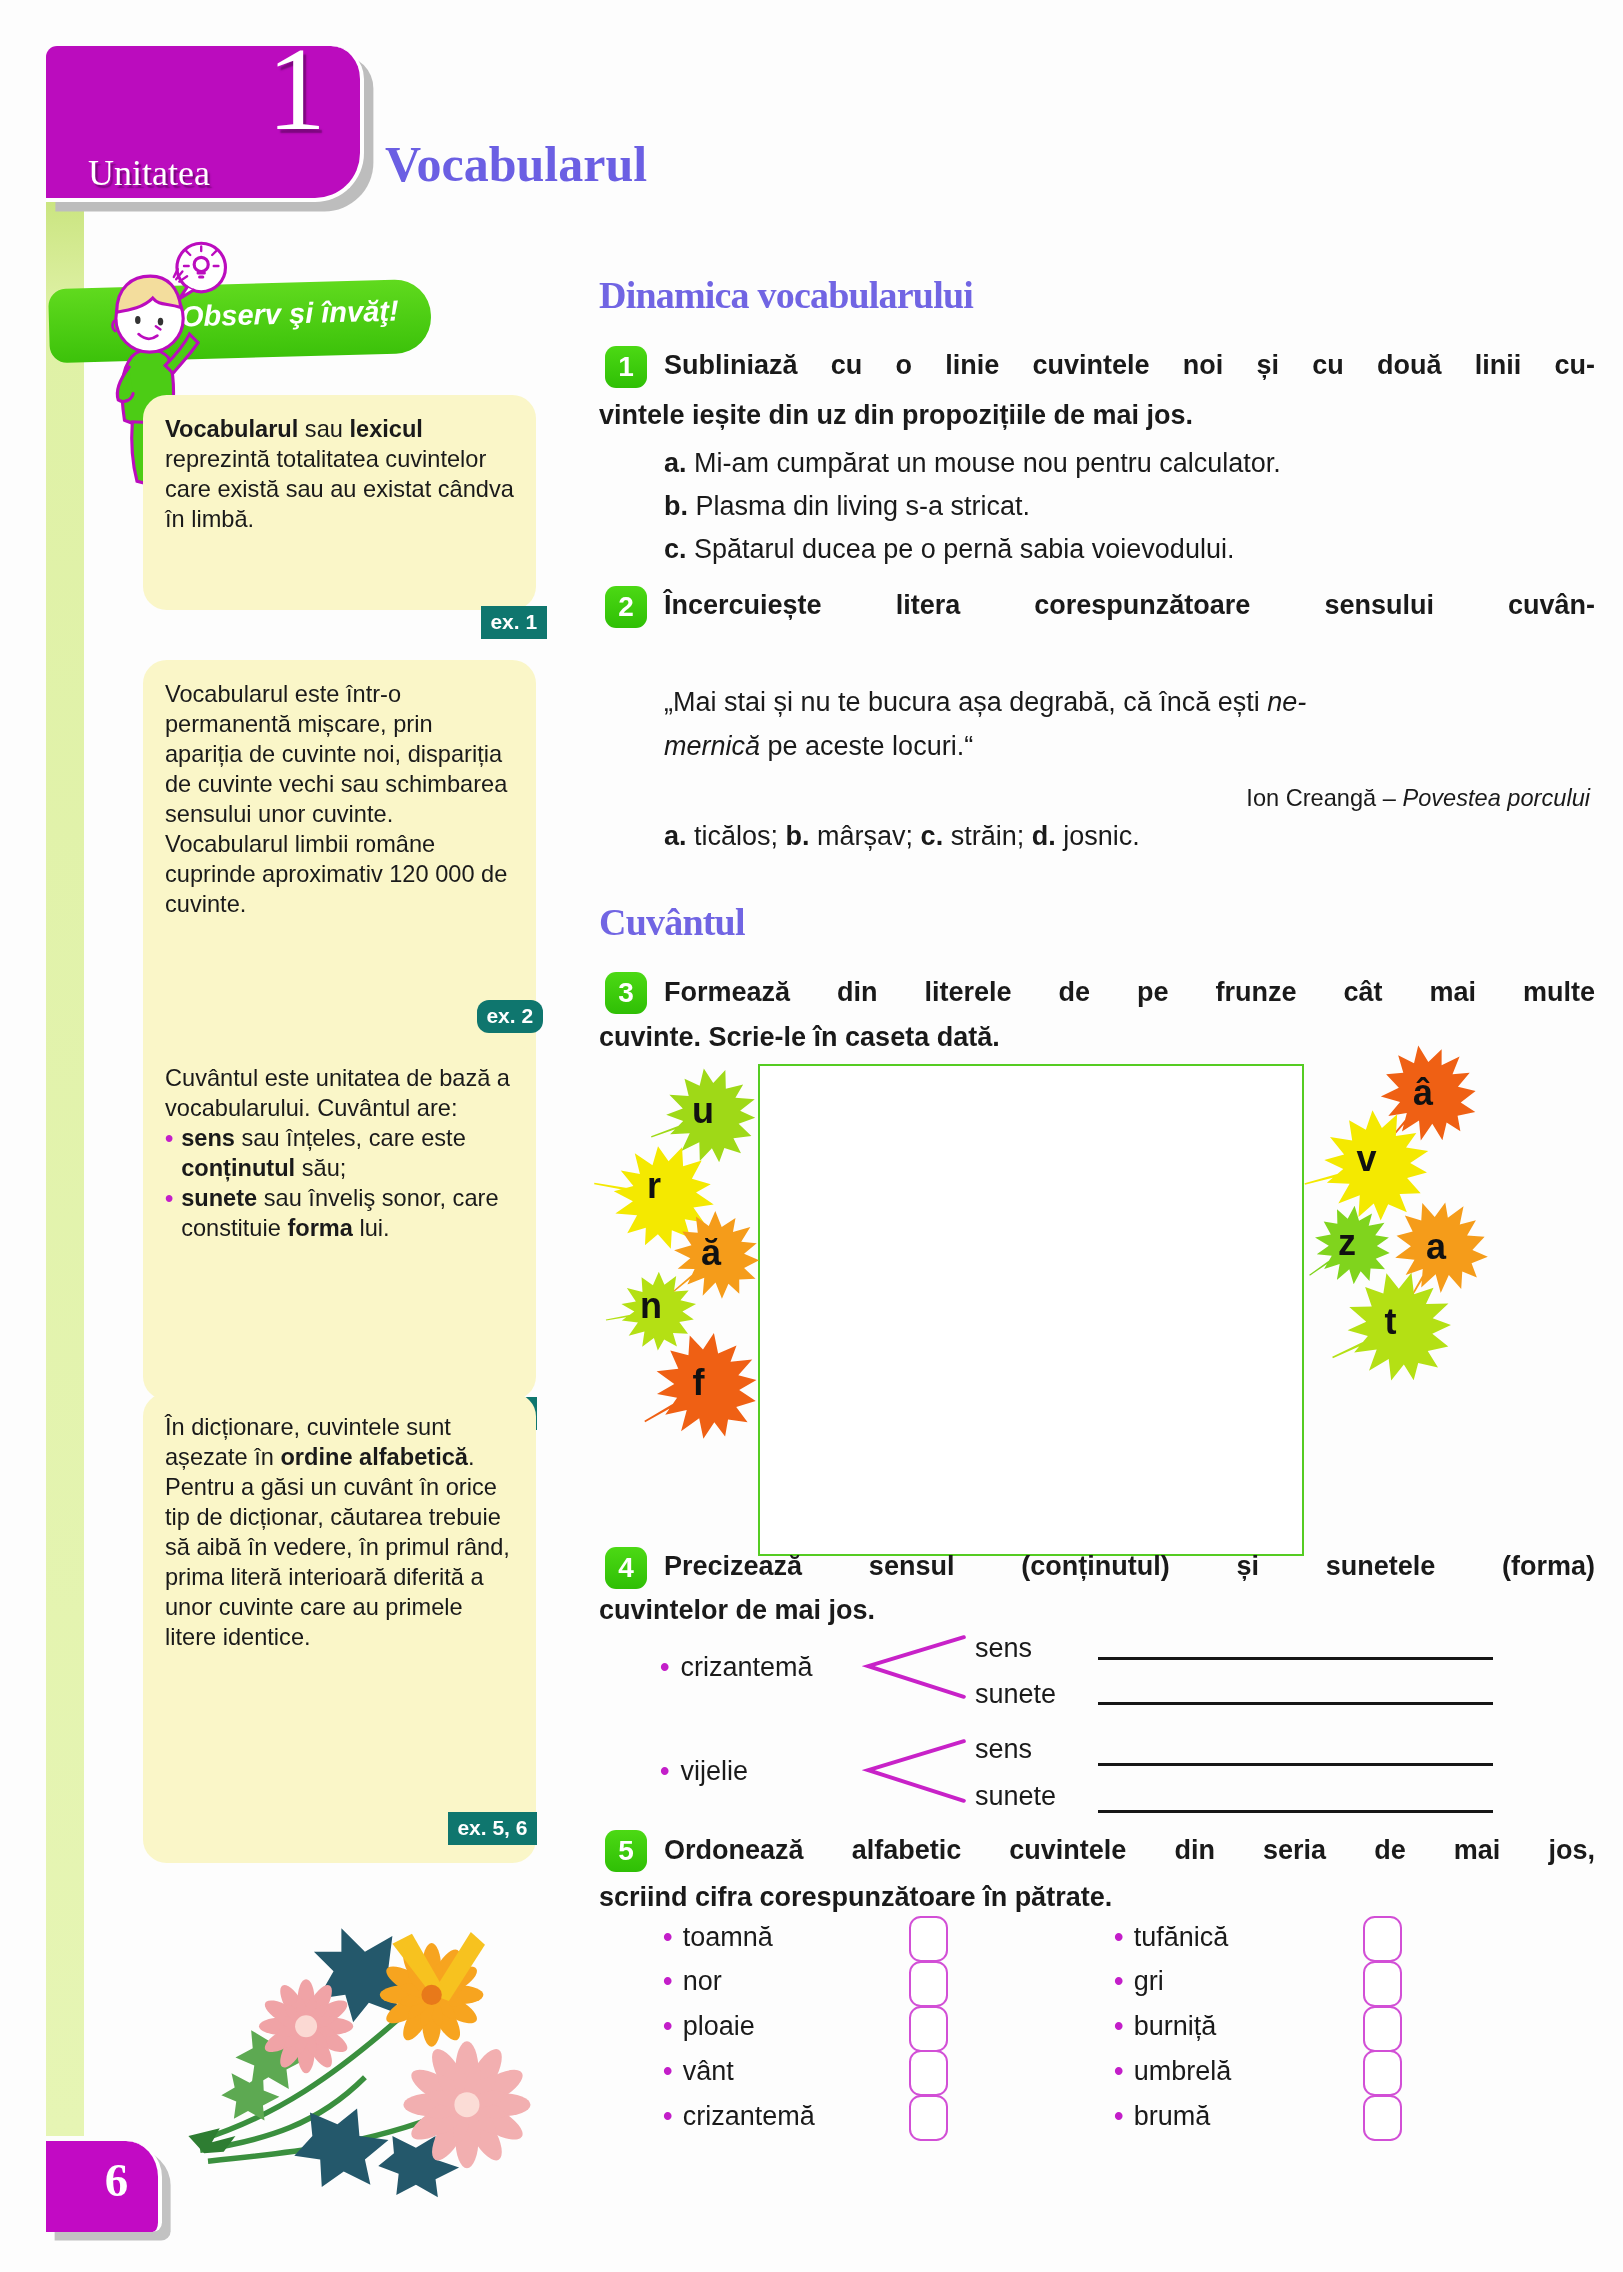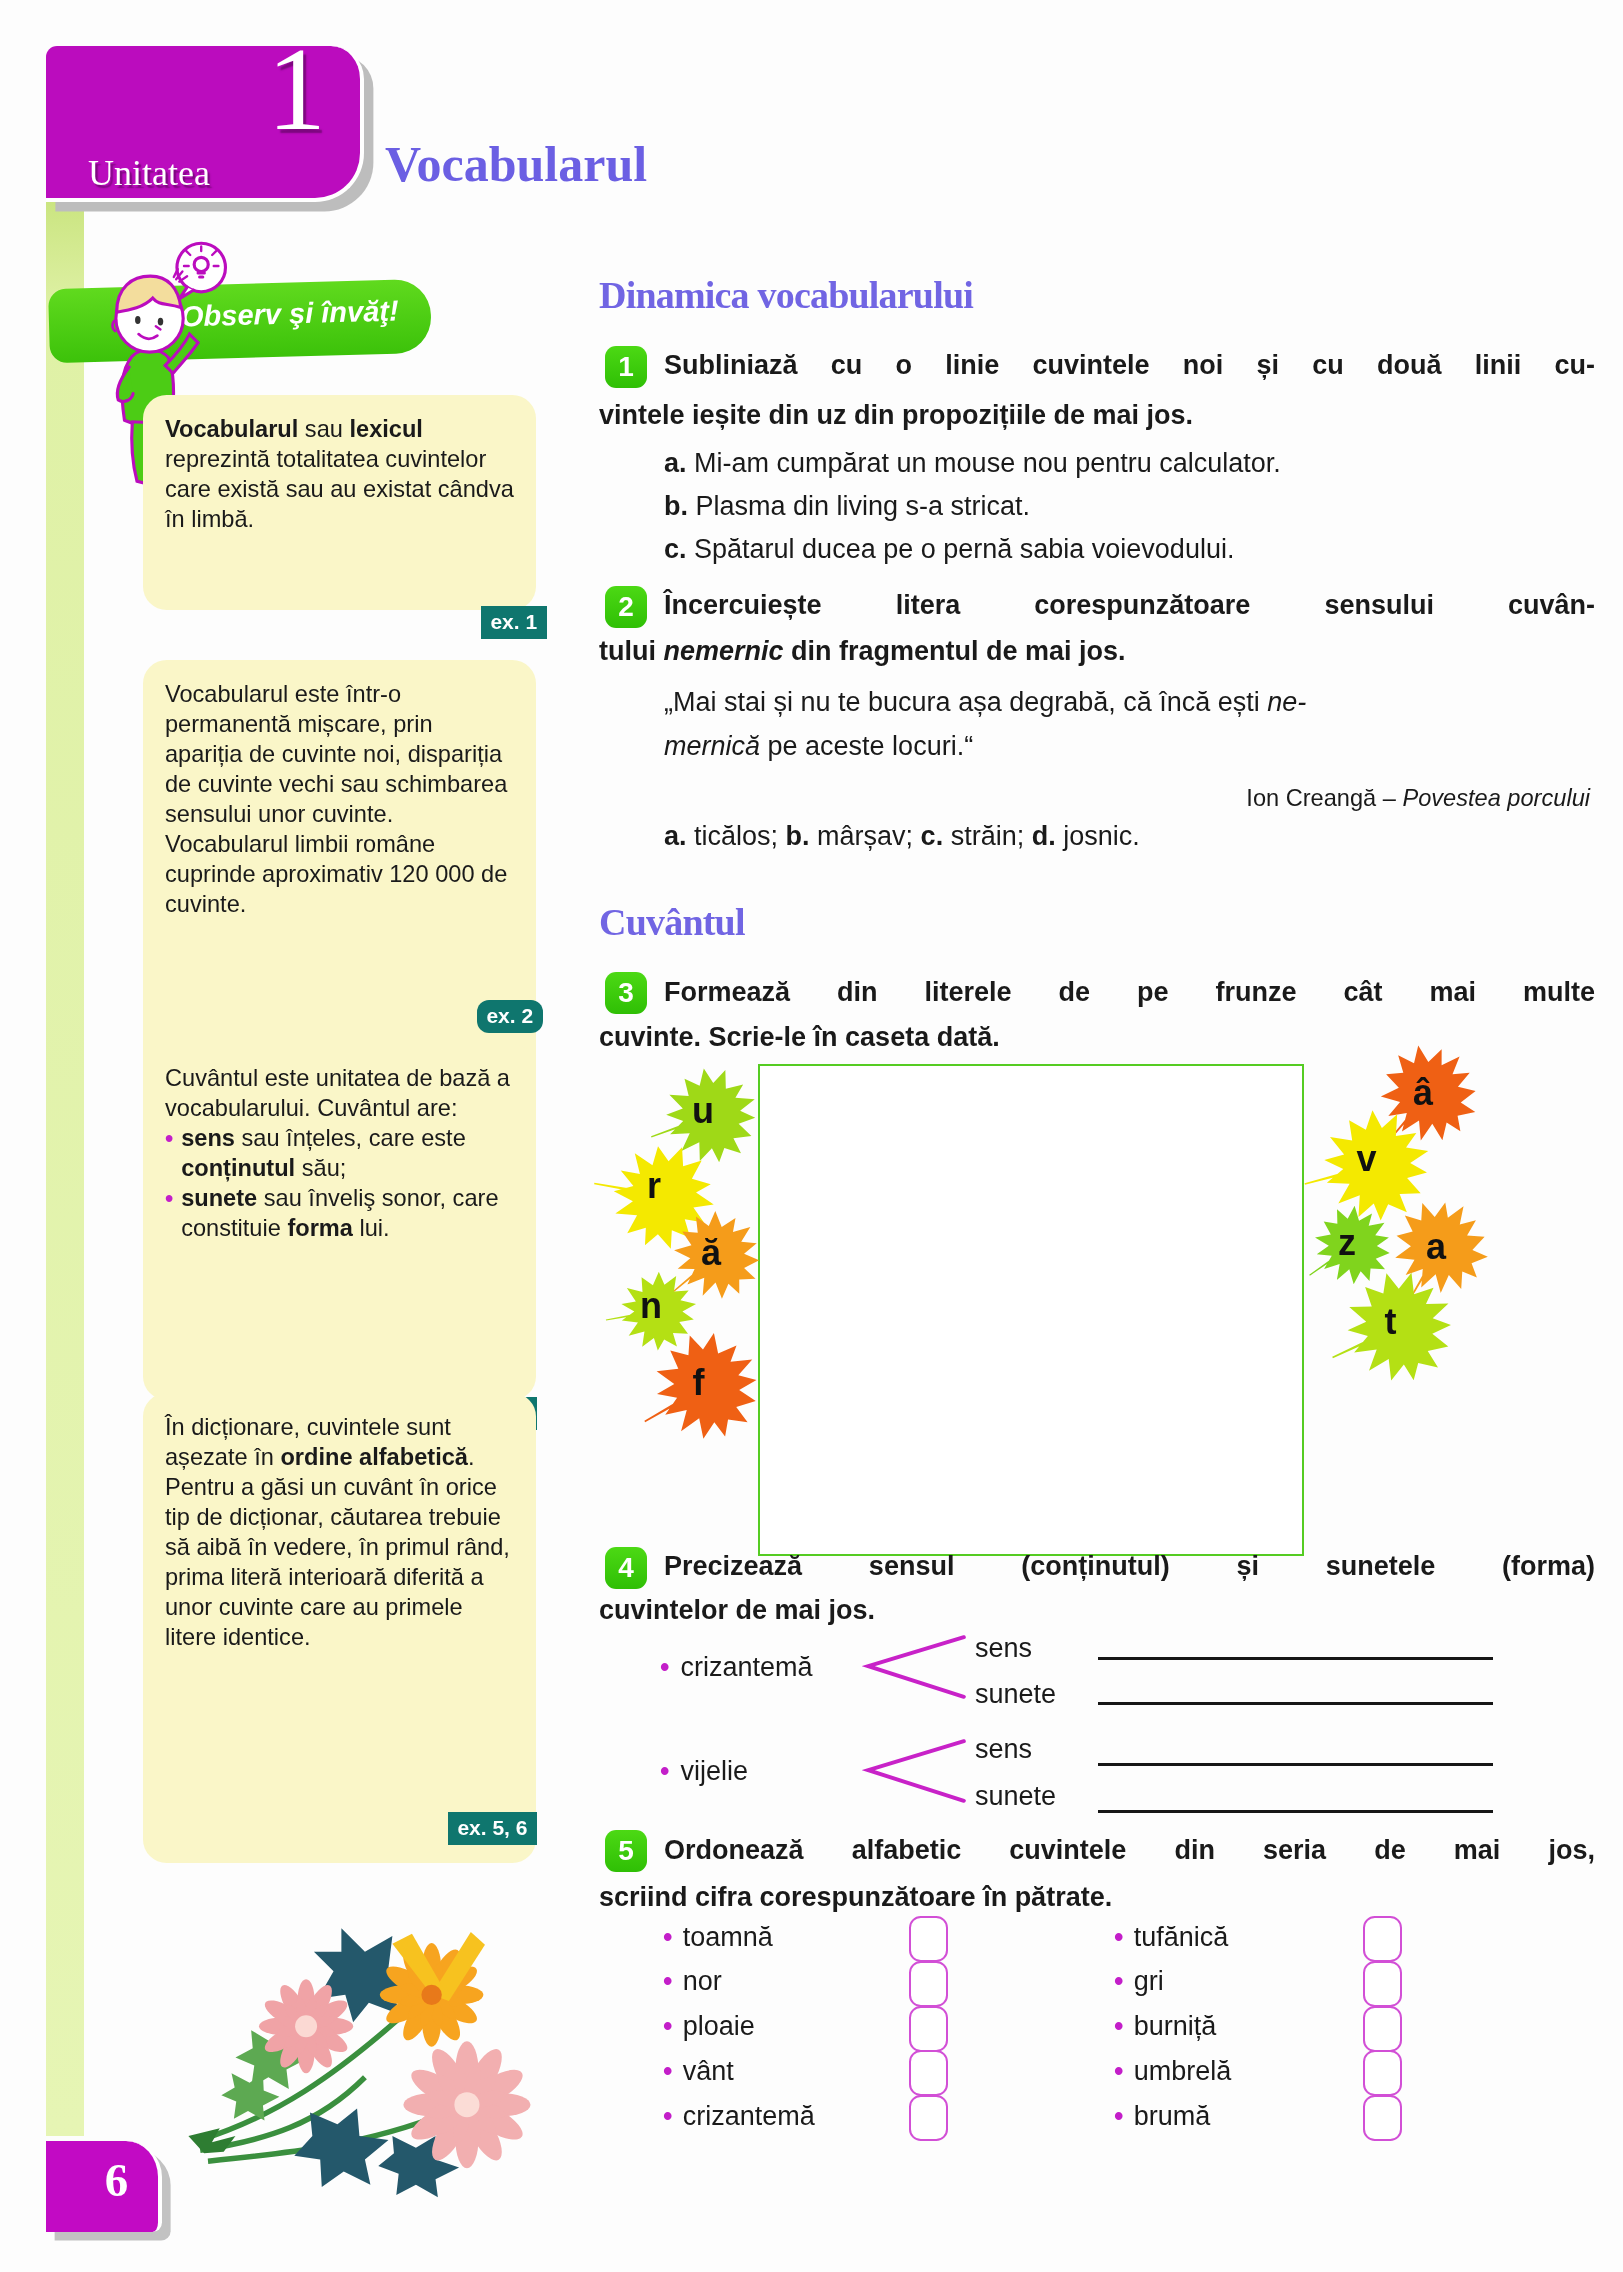--- a/index.html
+++ b/index.html
@@ -242,21 +242,20 @@
 
   <div class="abs exnum n1">1</div>
   <div class="abs mline b jline t-ex1-l1">Subliniază cu o linie cuvintele noi și cu două linii cu-</div>
   <div class="abs mline b cline t-ex1-l2">vintele ieșite din uz din propozițiile de mai jos.</div>
   <div class="abs item it1"><span class="b">a.</span><span> Mi-am cumpărat un mouse nou pentru calculator.</span></div>
   <div class="abs item it2"><span class="b">b.</span><span> Plasma din living s-a stricat.</span></div>
   <div class="abs item it3"><span class="b">c.</span><span> Spătarul ducea pe o pernă sabia voievodului.</span></div>
 
   <div class="abs exnum n2">2</div>
   <div class="abs mline b jline t-ex2-l1">Încercuiește litera corespunzătoare sensului cuvân-</div>
-  <div class="abs mline b cline t-ex2-l2"><span>tului </span><span class="i">nemernic</span><span> din fragmentul de mai jos.</span></div>
   <div class="abs quote q1"><span>„Mai stai și nu te bucura așa degrabă, că încă ești </span><span class="i">ne-</span></div>
   <div class="abs quote q2"><span class="i">mernică</span><span> pe aceste locuri.“</span></div>
   <div class="abs attribution"><span>Ion Creangă – </span><span class="i">Povestea porcului</span></div>
   <div class="abs options"><span class="b">a.</span><span> ticălos; </span><span class="b">b.</span><span> mârșav; </span><span class="b">c.</span><span> străin; </span><span class="b">d.</span><span> josnic.</span></div>
 
   <div class="abs heading h2">Cuvântul</div>
 
   <div class="abs exnum n3">3</div>
   <div class="abs mline b jline t-ex3-l1">Formează din literele de pe frunze cât mai multe</div>
   <div class="abs mline b cline t-ex3-l2">cuvinte. Scrie-le în caseta dată.</div>

